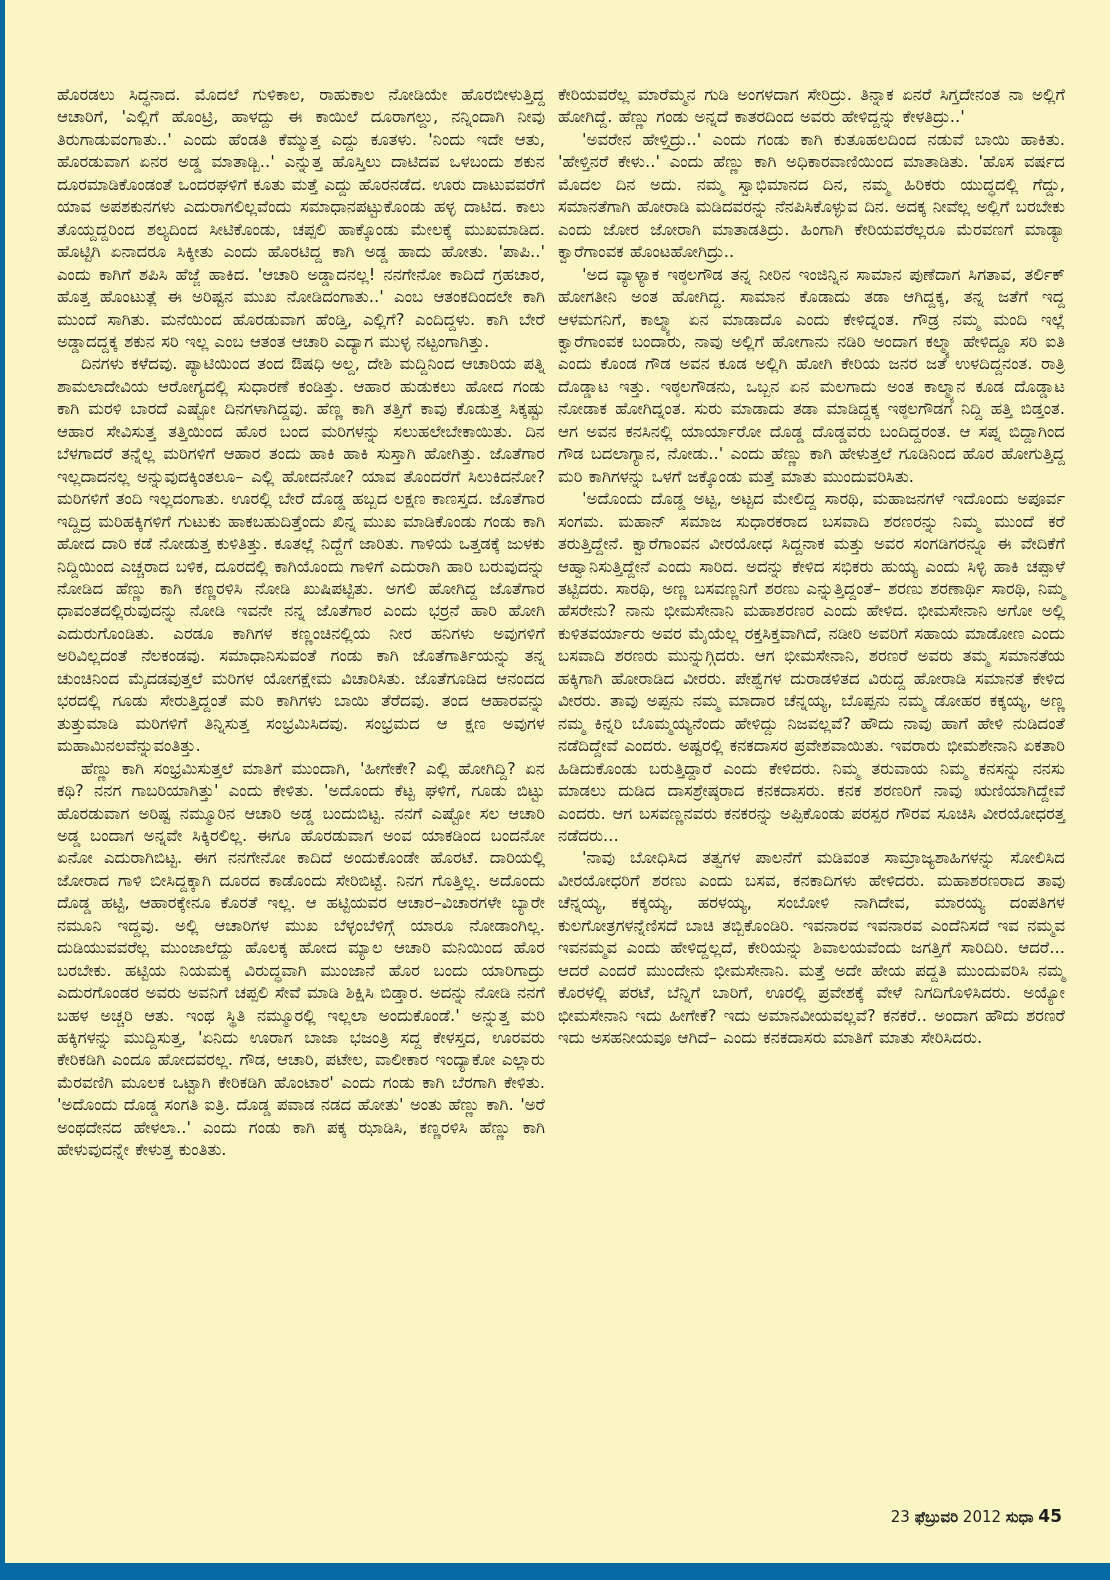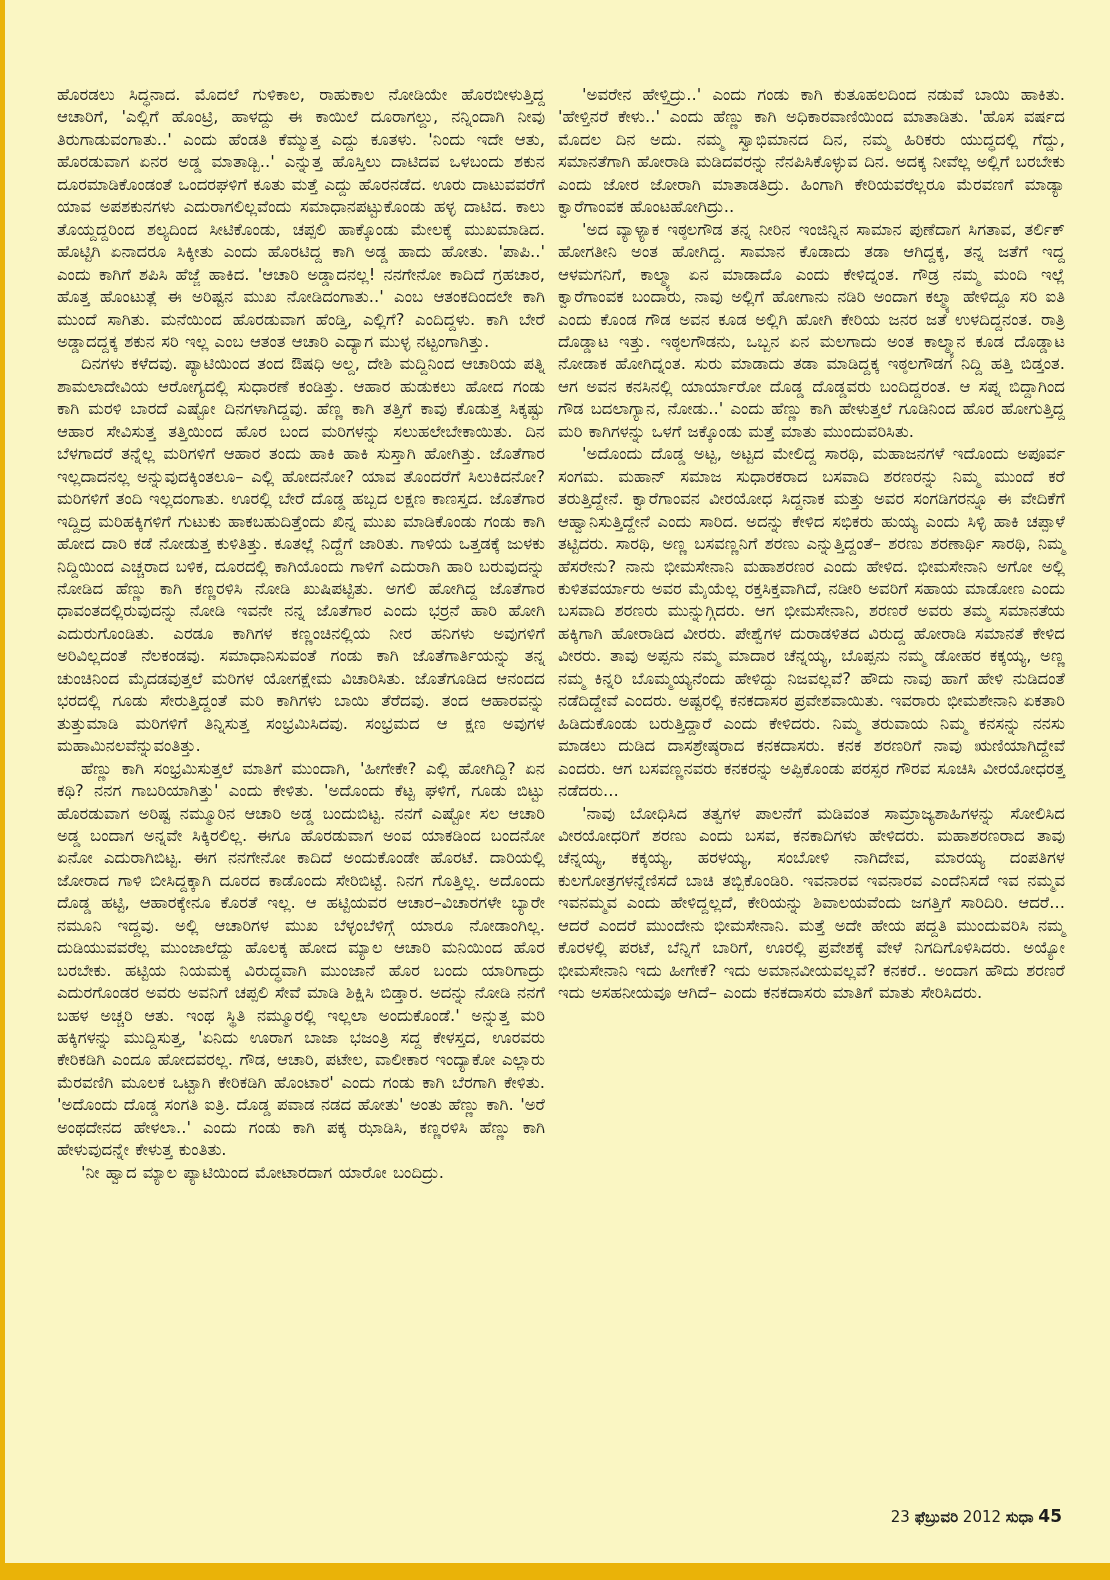--- a/index.html
+++ b/index.html
@@ -1,16 +1,16 @@
 <!DOCTYPE html>
 <html><head>
 <meta charset="utf-8">
 <style>
   html,body{margin:0;padding:0;background:#ffffff;}
-  .stage{position:relative;width:1110px;height:1580px;background:#eab308;overflow:hidden;
+  .stage{position:relative;width:1110px;height:1580px;background:#0369a1;overflow:hidden;
          font-family:"DejaVu Sans","Liberation Sans",sans-serif;}
   .page{position:absolute;left:5px;top:0;width:1105px;height:1563px;background:#FAF6C3;}
   .col{position:absolute;top:84px;color:#1d1d1d;}
   .col-left{left:52px;width:488px;}
   .col-right{left:553px;width:507px;}
   .col p{margin:0;padding:0;text-align:justify;font-size:16.5px;line-height:22.45px;
          letter-spacing:0;word-spacing:1px;}
   .col p.ind{text-indent:24px;}
   .footer{position:absolute;right:48px;top:1474px;color:#1d1d1d;font-size:15px;line-height:20px;margin-top:32px;}
   .footer .b{font-weight:bold;}
@@ -19,24 +19,24 @@
 </head>
 <body>
 
 <div class="stage">
   <div class="page">
 
     <div class="col col-left">
       <p>ಹೊರಡಲು ಸಿದ್ಧನಾದ. ಮೊದಲೆ ಗುಳಿಕಾಲ, ರಾಹುಕಾಲ ನೋಡಿಯೇ ಹೊರಬೀಳುತ್ತಿದ್ದ ಆಚಾರಿಗೆ, 'ಎಲ್ಲಿಗೆ ಹೊಂಟ್ರಿ, ಹಾಳದ್ದು ಈ ಕಾಯಿಲೆ ದೂರಾಗಲ್ದು, ನನ್ನಿಂದಾಗಿ ನೀವು ತಿರುಗಾಡುವಂಗಾತು..' ಎಂದು ಹೆಂಡತಿ ಕೆಮ್ಮುತ್ತ ಎದ್ದು ಕೂತಳು. 'ನಿಂದು ಇದೇ ಆತು, ಹೊರಡುವಾಗ ಏನರ ಅಡ್ಡ ಮಾತಾಡ್ಬಿ..' ಎನ್ನುತ್ತ ಹೊಸ್ತಿಲು ದಾಟಿದವ ಒಳಬಂದು ಶಕುನ ದೂರಮಾಡಿಕೊಂಡಂತೆ ಒಂದರಘಳಿಗೆ ಕೂತು ಮತ್ತೆ ಎದ್ದು ಹೊರನಡೆದ. ಊರು ದಾಟುವವರೆಗೆ ಯಾವ ಅಪಶಕುನಗಳು ಎದುರಾಗಲಿಲ್ಲವೆಂದು ಸಮಾಧಾನಪಟ್ಟುಕೊಂಡು ಹಳ್ಳ ದಾಟಿದ. ಕಾಲು ತೊಯ್ದದ್ದರಿಂದ ಶಲ್ಯದಿಂದ ಸೀಟಿಕೊಂಡು, ಚಪ್ಪಲಿ ಹಾಕ್ಕೊಂಡು ಮೇಲಕ್ಕೆ ಮುಖಮಾಡಿದ. ಹೊಟ್ಟಿಗಿ ಏನಾದರೂ ಸಿಕ್ಕೀತು ಎಂದು ಹೊರಟಿದ್ದ ಕಾಗಿ ಅಡ್ಡ ಹಾದು ಹೋತು. 'ಪಾಪಿ..' ಎಂದು ಕಾಗಿಗೆ ಶಪಿಸಿ ಹೆಜ್ಜೆ ಹಾಕಿದ. 'ಆಚಾರಿ ಅಡ್ಡಾದನಲ್ಲ! ನನಗೇನೋ ಕಾದಿದೆ ಗ್ರಹಚಾರ, ಹೊತ್ತ ಹೊಂಟುತ್ಲೆ ಈ ಅರಿಷ್ಟನ ಮುಖ ನೋಡಿದಂಗಾತು..' ಎಂಬ ಆತಂಕದಿಂದಲೇ ಕಾಗಿ ಮುಂದೆ ಸಾಗಿತು. ಮನೆಯಿಂದ ಹೊರಡುವಾಗ ಹೆಂಡ್ತಿ, ಎಲ್ಲಿಗೆ? ಎಂದಿದ್ದಳು. ಕಾಗಿ ಬೇರೆ ಅಡ್ಡಾದದ್ದಕ್ಕ ಶಕುನ ಸರಿ ಇಲ್ಲ ಎಂಬ ಆತಂತ ಆಚಾರಿ ಎದ್ಯಾಗ ಮುಳ್ಳ ನಟ್ಟಂಗಾಗಿತ್ತು.</p>
       <p class="ind">ದಿನಗಳು ಕಳೆದವು. ಪ್ಯಾಟಿಯಿಂದ ತಂದ ಔಷಧಿ ಅಲ್ದ, ದೇಶಿ ಮದ್ದಿನಿಂದ ಆಚಾರಿಯ ಪತ್ನಿ ಶಾಮಲಾದೇವಿಯ ಆರೋಗ್ಯದಲ್ಲಿ ಸುಧಾರಣೆ ಕಂಡಿತ್ತು. ಆಹಾರ ಹುಡುಕಲು ಹೋದ ಗಂಡು ಕಾಗಿ ಮರಳಿ ಬಾರದೆ ಎಷ್ಟೋ ದಿನಗಳಾಗಿದ್ದವು. ಹೆಣ್ಣ ಕಾಗಿ ತತ್ತಿಗೆ ಕಾವು ಕೊಡುತ್ತ ಸಿಕ್ಕಷ್ಟು ಆಹಾರ ಸೇವಿಸುತ್ತ ತತ್ತಿಯಿಂದ ಹೊರ ಬಂದ ಮರಿಗಳನ್ನು ಸಲುಹಲೇಬೇಕಾಯಿತು. ದಿನ ಬೆಳಗಾದರೆ ತನ್ನೆಲ್ಲ ಮರಿಗಳಿಗೆ ಆಹಾರ ತಂದು ಹಾಕಿ ಹಾಕಿ ಸುಸ್ತಾಗಿ ಹೋಗಿತ್ತು. ಜೊತೆಗಾರ ಇಲ್ಲದಾದನಲ್ಲ ಅನ್ನುವುದಕ್ಕಿಂತಲೂ– ಎಲ್ಲಿ ಹೋದನೋ? ಯಾವ ತೊಂದರೆಗೆ ಸಿಲುಕಿದನೋ? ಮರಿಗಳಿಗೆ ತಂದಿ ಇಲ್ಲದಂಗಾತು. ಊರಲ್ಲಿ ಬೇರೆ ದೊಡ್ಡ ಹಬ್ಬದ ಲಕ್ಷಣ ಕಾಣಸ್ತದ. ಜೊತೆಗಾರ ಇದ್ದಿದ್ರ ಮರಿಹಕ್ಕಿಗಳಿಗೆ ಗುಟುಕು ಹಾಕಬಹುದಿತ್ತೆಂದು ಖಿನ್ನ ಮುಖ ಮಾಡಿಕೊಂಡು ಗಂಡು ಕಾಗಿ ಹೋದ ದಾರಿ ಕಡೆ ನೋಡುತ್ತ ಕುಳಿತಿತ್ತು. ಕೂತಲ್ಲೆ ನಿದ್ದೆಗೆ ಜಾರಿತು. ಗಾಳಿಯ ಒತ್ತಡಕ್ಕೆ ಜುಳಕು ನಿದ್ದಿಯಿಂದ ಎಚ್ಚರಾದ ಬಳಿಕ, ದೂರದಲ್ಲಿ ಕಾಗಿಯೊಂದು ಗಾಳಿಗೆ ಎದುರಾಗಿ ಹಾರಿ ಬರುವುದನ್ನು ನೋಡಿದ ಹೆಣ್ಣು ಕಾಗಿ ಕಣ್ಣರಳಿಸಿ ನೋಡಿ ಖುಷಿಪಟ್ಟಿತು. ಅಗಲಿ ಹೋಗಿದ್ದ ಜೊತೆಗಾರ ಧಾವಂತದಲ್ಲಿರುವುದನ್ನು ನೋಡಿ ಇವನೇ ನನ್ನ ಜೊತೆಗಾರ ಎಂದು ಭರ್ರನೆ ಹಾರಿ ಹೋಗಿ ಎದುರುಗೊಂಡಿತು. ಎರಡೂ ಕಾಗಿಗಳ ಕಣ್ಣಂಚಿನಲ್ಲಿಯ ನೀರ ಹನಿಗಳು ಅವುಗಳಿಗೆ ಅರಿವಿಲ್ಲದಂತೆ ನೆಲಕಂಡವು. ಸಮಾಧಾನಿಸುವಂತೆ ಗಂಡು ಕಾಗಿ ಜೊತೆಗಾರ್ತಿಯನ್ನು ತನ್ನ ಚುಂಚಿನಿಂದ ಮೈದಡವುತ್ತಲೆ ಮರಿಗಳ ಯೋಗಕ್ಷೇಮ ವಿಚಾರಿಸಿತು. ಜೊತೆಗೂಡಿದ ಆನಂದದ ಭರದಲ್ಲಿ ಗೂಡು ಸೇರುತ್ತಿದ್ದಂತೆ ಮರಿ ಕಾಗಿಗಳು ಬಾಯಿ ತೆರೆದವು. ತಂದ ಆಹಾರವನ್ನು ತುತ್ತುಮಾಡಿ ಮರಿಗಳಿಗೆ ತಿನ್ನಿಸುತ್ತ ಸಂಭ್ರಮಿಸಿದವು. ಸಂಭ್ರಮದ ಆ ಕ್ಷಣ ಅವುಗಳ ಮಹಾಮಿನಲವೆನ್ನುವಂತಿತ್ತು.</p>
       <p class="ind">ಹೆಣ್ಣು ಕಾಗಿ ಸಂಭ್ರಮಿಸುತ್ತಲೆ ಮಾತಿಗೆ ಮುಂದಾಗಿ, 'ಹೀಗೇಕೇ? ಎಲ್ಲಿ ಹೋಗಿದ್ದಿ? ಏನ ಕಥಿ? ನನಗ ಗಾಬರಿಯಾಗಿತ್ತು' ಎಂದು ಕೇಳಿತು. 'ಅದೊಂದು ಕೆಟ್ಟ ಘಳಿಗೆ, ಗೂಡು ಬಿಟ್ಟು ಹೊರಡುವಾಗ ಅರಿಷ್ಟ ನಮ್ಮೂರಿನ ಆಚಾರಿ ಅಡ್ಡ ಬಂದುಬಿಟ್ಟ. ನನಗೆ ಎಷ್ಟೋ ಸಲ ಆಚಾರಿ ಅಡ್ಡ ಬಂದಾಗ ಅನ್ನವೇ ಸಿಕ್ಕಿರಲಿಲ್ಲ. ಈಗೂ ಹೊರಡುವಾಗ ಅಂವ ಯಾಕಡಿಂದ ಬಂದನೋ ಏನೋ ಎದುರಾಗಿಬಿಟ್ಟ. ಈಗ ನನಗೇನೋ ಕಾದಿದೆ ಅಂದುಕೊಂಡೇ ಹೊರಟೆ. ದಾರಿಯಲ್ಲಿ ಜೋರಾದ ಗಾಳಿ ಬೀಸಿದ್ದಕ್ಕಾಗಿ ದೂರದ ಕಾಡೊಂದು ಸೇರಿಬಿಟ್ಟೆ. ನಿನಗ ಗೊತ್ತಿಲ್ಲ. ಅದೊಂದು ದೊಡ್ಡ ಹಟ್ಟಿ, ಆಹಾರಕ್ಕೇನೂ ಕೊರತೆ ಇಲ್ಲ. ಆ ಹಟ್ಟಿಯವರ ಆಚಾರ–ವಿಚಾರಗಳೇ ಬ್ಯಾರೇ ನಮೂನಿ ಇದ್ದವು. ಅಲ್ಲಿ ಆಚಾರಿಗಳ ಮುಖ ಬೆಳ್ಳಂಬೆಳಿಗ್ಗೆ ಯಾರೂ ನೋಡಾಂಗಿಲ್ಲ. ದುಡಿಯುವವರೆಲ್ಲ ಮುಂಜಾಲೆದ್ದು ಹೊಲಕ್ಕ ಹೋದ ಮ್ಯಾಲ ಆಚಾರಿ ಮನಿಯಿಂದ ಹೊರ ಬರಬೇಕು. ಹಟ್ಟಿಯ ನಿಯಮಕ್ಕ ವಿರುದ್ಧವಾಗಿ ಮುಂಜಾನೆ ಹೊರ ಬಂದು ಯಾರಿಗಾದ್ರು ಎದುರಗೊಂಡರ ಅವರು ಅವನಿಗೆ ಚಪ್ಪಲಿ ಸೇವೆ ಮಾಡಿ ಶಿಕ್ಷಿಸಿ ಬಿಡ್ತಾರ. ಅದನ್ನು ನೋಡಿ ನನಗೆ ಬಹಳ ಅಚ್ಚರಿ ಆತು. ಇಂಥ ಸ್ಥಿತಿ ನಮ್ಮೂರಲ್ಲಿ ಇಲ್ಲಲಾ ಅಂದುಕೊಂಡೆ.' ಅನ್ನುತ್ತ ಮರಿ ಹಕ್ಕಿಗಳನ್ನು ಮುದ್ದಿಸುತ್ತ, 'ಏನಿದು ಊರಾಗ ಬಾಜಾ ಭಜಂತ್ರಿ ಸದ್ದ ಕೇಳಸ್ತದ, ಊರವರು ಕೇರಿಕಡಿಗಿ ಎಂದೂ ಹೋದವರಲ್ಲ. ಗೌಡ, ಆಚಾರಿ, ಪಟೇಲ, ವಾಲೀಕಾರ ಇಂದ್ಯಾಕೋ ಎಲ್ಲಾರು ಮೆರವಣಿಗಿ ಮೂಲಕ ಒಟ್ಟಾಗಿ ಕೇರಿಕಡಿಗಿ ಹೊಂಟಾರ' ಎಂದು ಗಂಡು ಕಾಗಿ ಬೆರಗಾಗಿ ಕೇಳಿತು. 'ಅದೊಂದು ದೊಡ್ಡ ಸಂಗತಿ ಐತ್ರಿ. ದೊಡ್ಡ ಪವಾಡ ನಡದ ಹೋತು' ಅಂತು ಹೆಣ್ಣು ಕಾಗಿ. 'ಅರೆ ಅಂಥದೇನದ ಹೇಳಲಾ..' ಎಂದು ಗಂಡು ಕಾಗಿ ಪಕ್ಕ ಝಾಡಿಸಿ, ಕಣ್ಣರಳಿಸಿ ಹೆಣ್ಣು ಕಾಗಿ ಹೇಳುವುದನ್ನೇ ಕೇಳುತ್ತ ಕುಂತಿತು.</p>
-      <p class="ind">'ನೀ ಹ್ವಾದ ಮ್ಯಾಲ ಪ್ಯಾಟಿಯಿಂದ ಮೋಟಾರದಾಗ ಯಾರೋ ಬಂದಿದ್ರು.</p>
     </div>
 
     <div class="col col-right">
+      <p>ಕೇರಿಯವರೆಲ್ಲ ಮಾರೆಮ್ಮನ ಗುಡಿ ಅಂಗಳದಾಗ ಸೇರಿದ್ರು. ತಿನ್ನಾಕ ಏನರೆ ಸಿಗ್ತದೇನಂತ ನಾ ಅಲ್ಲಿಗೆ ಹೋಗಿದ್ದೆ. ಹೆಣ್ಣು ಗಂಡು ಅನ್ನದೆ ಕಾತರದಿಂದ ಅವರು ಹೇಳಿದ್ದನ್ನು ಕೇಳತಿದ್ರು..'</p>
       <p class="ind">'ಅವರೇನ ಹೇಳ್ತಿದ್ರು..' ಎಂದು ಗಂಡು ಕಾಗಿ ಕುತೂಹಲದಿಂದ ನಡುವೆ ಬಾಯಿ ಹಾಕಿತು. 'ಹೇಳ್ತಿನರೆ ಕೇಳು..' ಎಂದು ಹೆಣ್ಣು ಕಾಗಿ ಅಧಿಕಾರವಾಣಿಯಿಂದ ಮಾತಾಡಿತು. 'ಹೊಸ ವರ್ಷದ ಮೊದಲ ದಿನ ಅದು. ನಮ್ಮ ಸ್ವಾಭಿಮಾನದ ದಿನ, ನಮ್ಮ ಹಿರಿಕರು ಯುದ್ಧದಲ್ಲಿ ಗೆದ್ದು, ಸಮಾನತೆಗಾಗಿ ಹೋರಾಡಿ ಮಡಿದವರನ್ನು ನೆನಪಿಸಿಕೊಳ್ಳುವ ದಿನ. ಅದಕ್ಕ ನೀವೆಲ್ಲ ಅಲ್ಲಿಗೆ ಬರಬೇಕು ಎಂದು ಜೋರ ಜೋರಾಗಿ ಮಾತಾಡತಿದ್ರು. ಹಿಂಗಾಗಿ ಕೇರಿಯವರೆಲ್ಲರೂ ಮೆರವಣಗೆ ಮಾಡ್ಯಾ ಕ್ವಾರೆಗಾಂವಕ ಹೊಂಟಹೋಗಿದ್ರು..</p>
       <p class="ind">'ಅದ ವ್ಯಾಳ್ಯಾಕ ಇಠ್ಠಲಗೌಡ ತನ್ನ ನೀರಿನ ಇಂಜಿನ್ನಿನ ಸಾಮಾನ ಪುಣೆದಾಗ ಸಿಗತಾವ, ತರ್ಲಿಕ್ ಹೋಗತೀನಿ ಅಂತ ಹೋಗಿದ್ದ. ಸಾಮಾನ ಕೊಡಾದು ತಡಾ ಆಗಿದ್ದಕ್ಕ, ತನ್ನ ಜತೆಗೆ ಇದ್ದ ಆಳಮಗನಿಗೆ, ಕಾಲ್ಮ್ಯಾ ಏನ ಮಾಡಾದೊ ಎಂದು ಕೇಳಿದ್ನಂತ. ಗೌಡ್ರ ನಮ್ಮ ಮಂದಿ ಇಲ್ಲೆ ಕ್ವಾರೆಗಾಂವಕ ಬಂದಾರು, ನಾವು ಅಲ್ಲಿಗೆ ಹೋಗಾನು ನಡಿರಿ ಅಂದಾಗ ಕಲ್ಮ್ಯಾ ಹೇಳಿದ್ದೂ ಸರಿ ಐತಿ ಎಂದು ಕೊಂಡ ಗೌಡ ಅವನ ಕೂಡ ಅಲ್ಲಿಗಿ ಹೋಗಿ ಕೇರಿಯ ಜನರ ಜತೆ ಉಳದಿದ್ದನಂತ. ರಾತ್ರಿ ದೊಡ್ಡಾಟ ಇತ್ತು. ಇಠ್ಠಲಗೌಡನು, ಒಬ್ಬನ ಏನ ಮಲಗಾದು ಅಂತ ಕಾಲ್ಮ್ಯಾನ ಕೂಡ ದೊಡ್ಡಾಟ ನೋಡಾಕ ಹೋಗಿದ್ನಂತ. ಸುರು ಮಾಡಾದು ತಡಾ ಮಾಡಿದ್ದಕ್ಕ ಇಠ್ಠಲಗೌಡಗ ನಿದ್ದಿ ಹತ್ತಿ ಬಿಡ್ತಂತ. ಆಗ ಅವನ ಕನಸಿನಲ್ಲಿ ಯಾರ್ಯಾರೋ ದೊಡ್ಡ ದೊಡ್ಡವರು ಬಂದಿದ್ದರಂತ. ಆ ಸಪ್ನ ಬಿದ್ದಾಗಿಂದ ಗೌಡ ಬದಲಾಗ್ಯಾನ, ನೋಡು..' ಎಂದು ಹೆಣ್ಣು ಕಾಗಿ ಹೇಳುತ್ತಲೆ ಗೂಡಿನಿಂದ ಹೊರ ಹೋಗುತ್ತಿದ್ದ ಮರಿ ಕಾಗಿಗಳನ್ನು ಒಳಗೆ ಜಕ್ಕೊಂಡು ಮತ್ತೆ ಮಾತು ಮುಂದುವರಿಸಿತು.</p>
       <p class="ind">'ಅದೊಂದು ದೊಡ್ಡ ಅಟ್ಟ, ಅಟ್ಟದ ಮೇಲಿದ್ದ ಸಾರಥಿ, ಮಹಾಜನಗಳೆ ಇದೊಂದು ಅಪೂರ್ವ ಸಂಗಮ. ಮಹಾನ್ ಸಮಾಜ ಸುಧಾರಕರಾದ ಬಸವಾದಿ ಶರಣರನ್ನು ನಿಮ್ಮ ಮುಂದೆ ಕರೆ ತರುತ್ತಿದ್ದೇನೆ. ಕ್ವಾರೆಗಾಂವನ ವೀರಯೋಧ ಸಿದ್ದನಾಕ ಮತ್ತು ಅವರ ಸಂಗಡಿಗರನ್ನೂ ಈ ವೇದಿಕೆಗೆ ಆಹ್ವಾನಿಸುತ್ತಿದ್ದೇನೆ ಎಂದು ಸಾರಿದ. ಅದನ್ನು ಕೇಳಿದ ಸಭಿಕರು ಹುಯ್ಯ ಎಂದು ಸಿಳ್ಳಿ ಹಾಕಿ ಚಪ್ಪಾಳೆ ತಟ್ಟಿದರು. ಸಾರಥಿ, ಅಣ್ಣ ಬಸವಣ್ಣನಿಗೆ ಶರಣು ಎನ್ನುತ್ತಿದ್ದಂತೆ– ಶರಣು ಶರಣಾರ್ಥಿ ಸಾರಥಿ, ನಿಮ್ಮ ಹೆಸರೇನು? ನಾನು ಭೀಮಸೇನಾನಿ ಮಹಾಶರಣರ ಎಂದು ಹೇಳಿದ. ಭೀಮಸೇನಾನಿ ಅಗೋ ಅಲ್ಲಿ ಕುಳಿತವರ್ಯಾರು ಅವರ ಮೈಯೆಲ್ಲ ರಕ್ತಸಿಕ್ತವಾಗಿದೆ, ನಡೀರಿ ಅವರಿಗೆ ಸಹಾಯ ಮಾಡೋಣ ಎಂದು ಬಸವಾದಿ ಶರಣರು ಮುನ್ನುಗ್ಗಿದರು. ಆಗ ಭೀಮಸೇನಾನಿ, ಶರಣರೆ ಅವರು ತಮ್ಮ ಸಮಾನತೆಯ ಹಕ್ಕಿಗಾಗಿ ಹೋರಾಡಿದ ವೀರರು. ಪೇಶ್ವೆಗಳ ದುರಾಡಳಿತದ ವಿರುದ್ದ ಹೋರಾಡಿ ಸಮಾನತೆ ಕೇಳಿದ ವೀರರು. ತಾವು ಅಪ್ಪನು ನಮ್ಮ ಮಾದಾರ ಚೆನ್ನಯ್ಯ, ಬೊಪ್ಪನು ನಮ್ಮ ಡೋಹರ ಕಕ್ಕಯ್ಯ, ಅಣ್ಣ ನಮ್ಮ ಕಿನ್ನರಿ ಬೊಮ್ಮಯ್ಯನೆಂದು ಹೇಳಿದ್ದು ನಿಜವಲ್ಲವೆ? ಹೌದು ನಾವು ಹಾಗೆ ಹೇಳಿ ನುಡಿದಂತೆ ನಡೆದಿದ್ದೇವೆ ಎಂದರು. ಅಷ್ಟರಲ್ಲಿ ಕನಕದಾಸರ ಪ್ರವೇಶವಾಯಿತು. ಇವರಾರು ಭೀಮಶೇನಾನಿ ಏಕತಾರಿ ಹಿಡಿದುಕೊಂಡು ಬರುತ್ತಿದ್ದಾರೆ ಎಂದು ಕೇಳಿದರು. ನಿಮ್ಮ ತರುವಾಯ ನಿಮ್ಮ ಕನಸನ್ನು ನನಸು ಮಾಡಲು ದುಡಿದ ದಾಸಶ್ರೇಷ್ಠರಾದ ಕನಕದಾಸರು. ಕನಕ ಶರಣರಿಗೆ ನಾವು ಋಣಿಯಾಗಿದ್ದೇವೆ ಎಂದರು. ಆಗ ಬಸವಣ್ಣನವರು ಕನಕರನ್ನು ಅಪ್ಪಿಕೊಂಡು ಪರಸ್ಪರ ಗೌರವ ಸೂಚಿಸಿ ವೀರಯೋಧರತ್ತ ನಡೆದರು...</p>
       <p class="ind">'ನಾವು ಬೋಧಿಸಿದ ತತ್ವಗಳ ಪಾಲನೆಗೆ ಮಡಿವಂತ ಸಾಮ್ರಾಜ್ಯಶಾಹಿಗಳನ್ನು ಸೋಲಿಸಿದ ವೀರಯೋಧರಿಗೆ ಶರಣು ಎಂದು ಬಸವ, ಕನಕಾದಿಗಳು ಹೇಳಿದರು. ಮಹಾಶರಣರಾದ ತಾವು ಚೆನ್ನಯ್ಯ, ಕಕ್ಕಯ್ಯ, ಹರಳಯ್ಯ, ಸಂಬೋಳಿ ನಾಗಿದೇವ, ಮಾರಯ್ಯ ದಂಪತಿಗಳ ಕುಲಗೋತ್ರಗಳನ್ನೆಣಿಸದೆ ಬಾಚಿ ತಬ್ಬಿಕೊಂಡಿರಿ. ಇವನಾರವ ಇವನಾರವ ಎಂದೆನಿಸದೆ ಇವ ನಮ್ಮವ ಇವನಮ್ಮವ ಎಂದು ಹೇಳಿದ್ದಲ್ಲದೆ, ಕೇರಿಯನ್ನು ಶಿವಾಲಯವೆಂದು ಜಗತ್ತಿಗೆ ಸಾರಿದಿರಿ. ಆದರೆ... ಆದರೆ ಎಂದರೆ ಮುಂದೇನು ಭೀಮಸೇನಾನಿ. ಮತ್ತೆ ಅದೇ ಹೇಯ ಪದ್ದತಿ ಮುಂದುವರಿಸಿ ನಮ್ಮ ಕೊರಳಲ್ಲಿ ಪರಟೆ, ಬೆನ್ನಿಗೆ ಬಾರಿಗೆ, ಊರಲ್ಲಿ ಪ್ರವೇಶಕ್ಕೆ ವೇಳೆ ನಿಗದಿಗೊಳಿಸಿದರು. ಅಯ್ಯೋ ಭೀಮಸೇನಾನಿ ಇದು ಹೀಗೇಕೆ? ಇದು ಅಮಾನವೀಯವಲ್ಲವೆ? ಕನಕರೆ.. ಅಂದಾಗ ಹೌದು ಶರಣರೆ ಇದು ಅಸಹನೀಯವೂ ಆಗಿದೆ– ಎಂದು ಕನಕದಾಸರು ಮಾತಿಗೆ ಮಾತು ಸೇರಿಸಿದರು.</p>
     </div>
 
     <div class="footer">
       <span>23</span>
       <span class="b">ಫೆಬ್ರುವರಿ</span>
       <span>2012</span>

